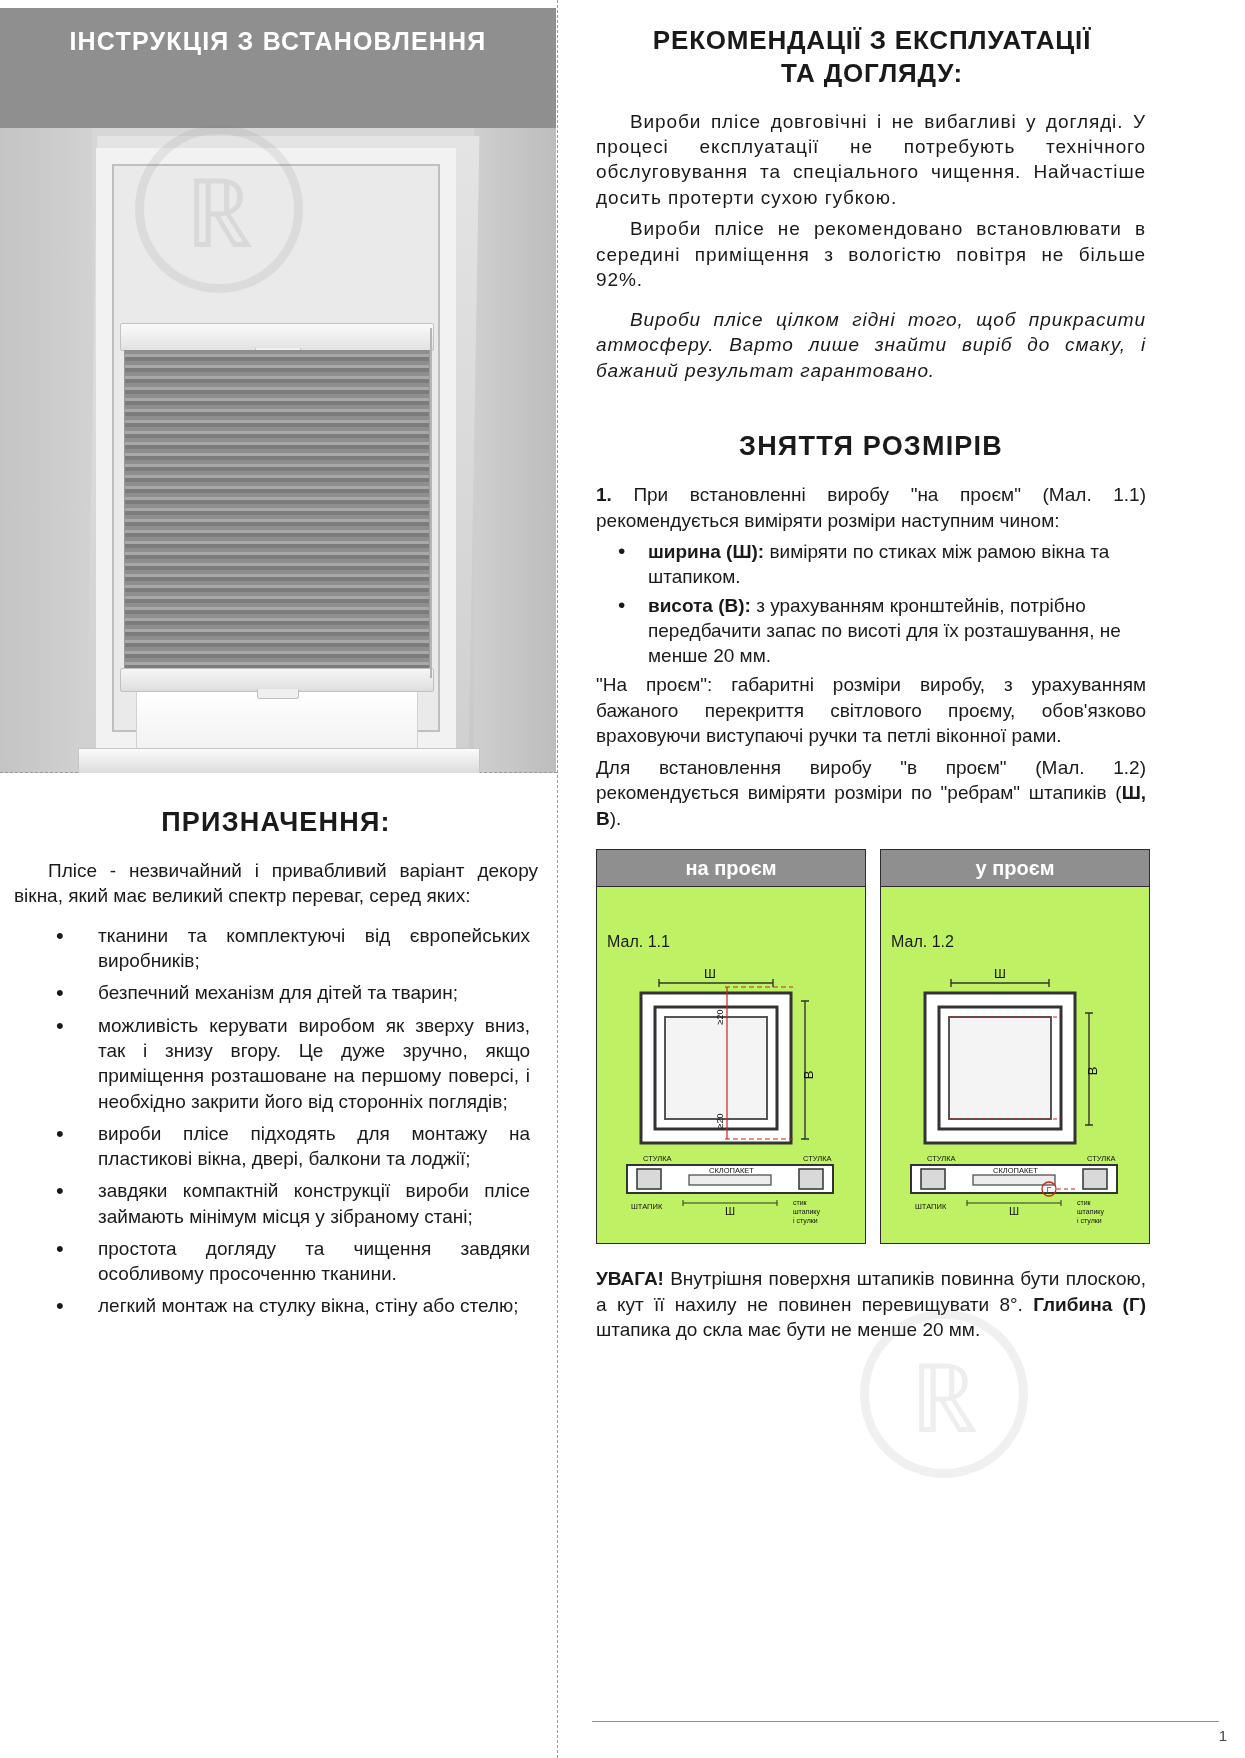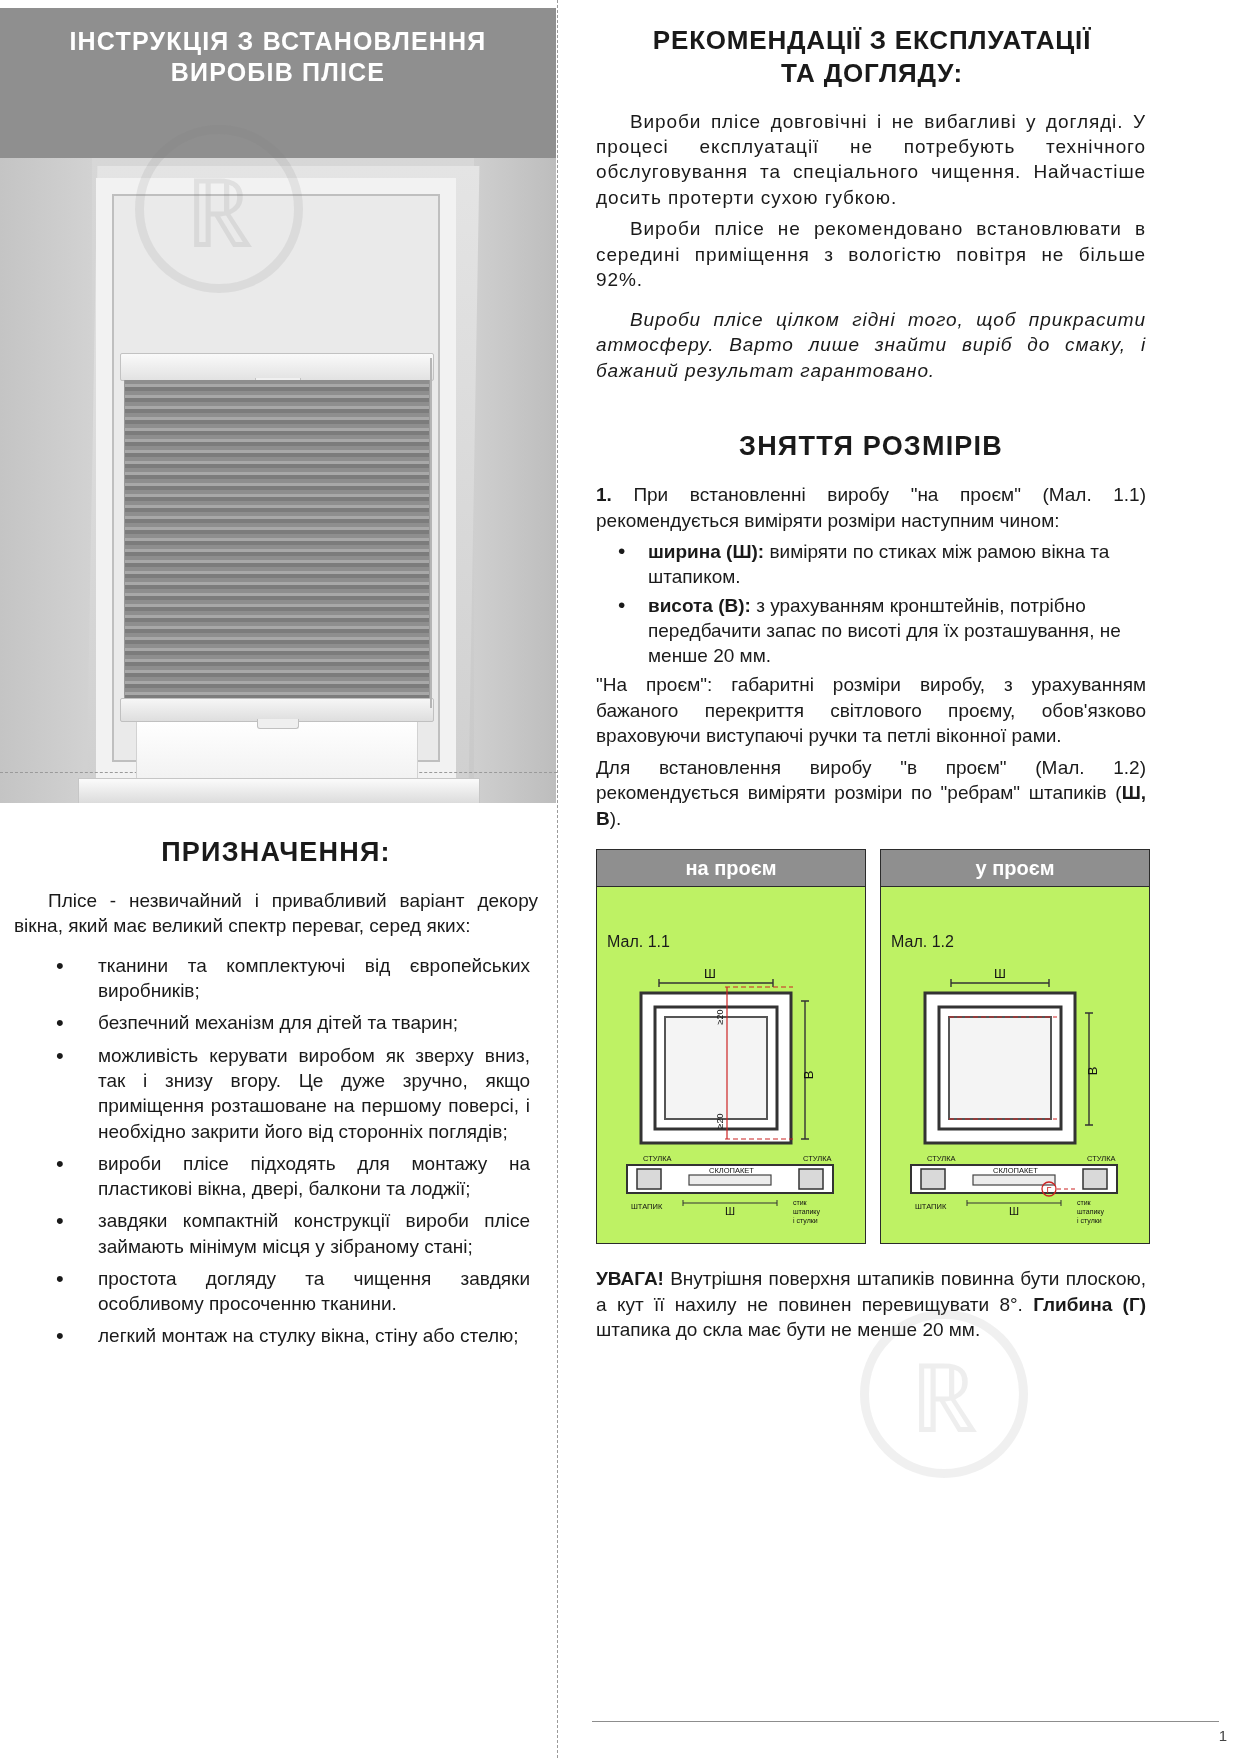--- a/index.html
+++ b/index.html
@@ -80,21 +80,21 @@
   
   .banner {
     background: #8f8f8f;
     color: #ffffff;
     text-align: center;
     padding: 18px 10px 16px 10px;
     font-size: 25px;
     font-weight: bold;
     letter-spacing: 1.2px;
     line-height: 1.24;
-    height: 150px;
+    height: 120px;
     box-sizing: border-box;
   }
 
   
   .photo {
     position: relative;
     width: 556px;
     height: 645px;
     background: linear-gradient(180deg,#d7d7d7 0%, #cfcfcf 55%, #c9c9c9 100%);
     overflow: hidden;
@@ -307,21 +307,20 @@
   <div class="vsep"></div>
   <div class="hsep"></div>
 
   <div class="watermark wm1">ℝ</div>
   <div class="watermark wm2">ℝ</div>
 
   <div class="col-left">
 
     <div class="banner">
       <div>ІНСТРУКЦІЯ  З  ВСТАНОВЛЕННЯ</div>
-      <div>ВИРОБІВ ПЛІСЕ</div>
     </div>
 
     <div class="photo">
       <div class="wall-left"></div>
       <div class="wall-right"></div>
       <div class="reveal"></div>
       <div class="frame-outer"></div>
       <div class="headrail">
         <div class="headrail-tab"></div>
       </div>

